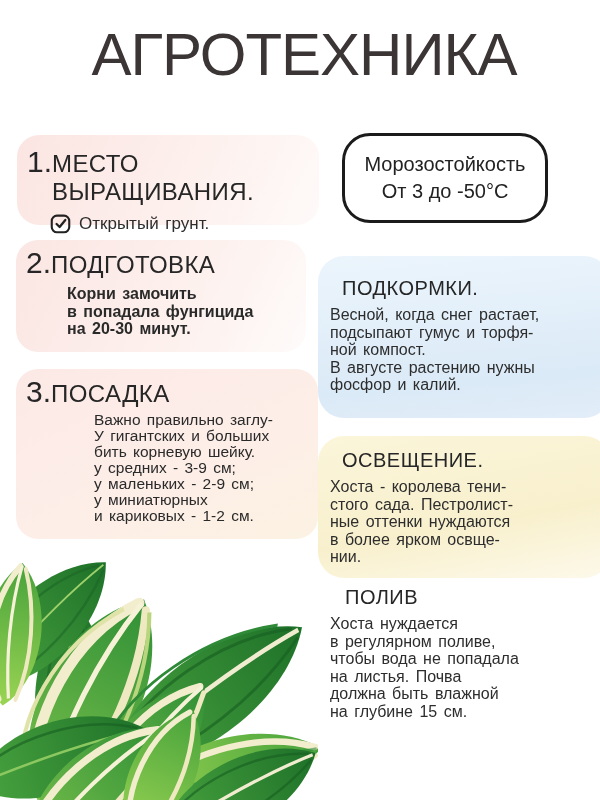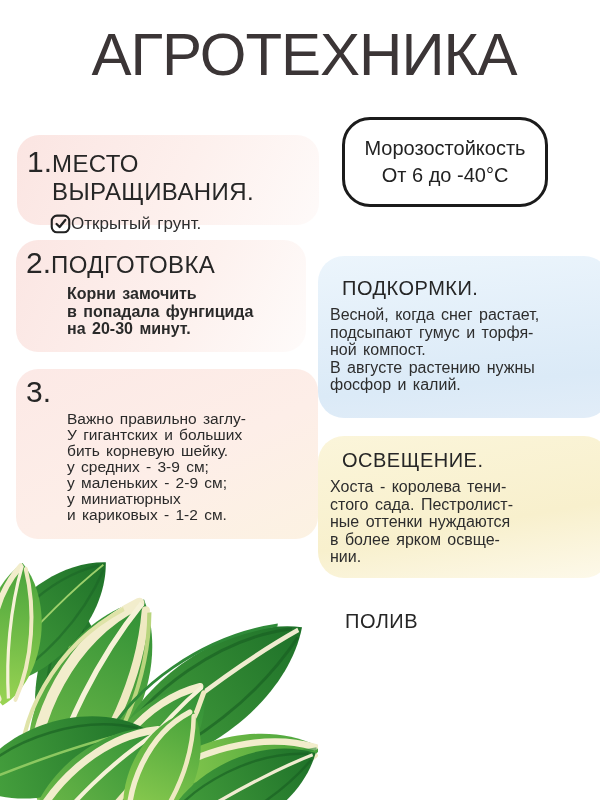--- a/index.html
+++ b/index.html
@@ -15,37 +15,37 @@
   .box1{left:17px;top:135px;width:302px;height:90px;
     background:linear-gradient(115deg,#fbe5e2 0%,#fdf0ed 55%,#fefaf9 100%);}
   .box2{left:16px;top:240px;width:290px;height:112px;
     background:linear-gradient(115deg,#fbe6e3 0%,#fdf1ee 60%,#fefbfa 100%);}
   .box3{left:16px;top:369px;width:302px;height:170px;
     background:linear-gradient(155deg,#fce9e6 0%,#fdeee8 55%,#fcf2e2 100%);}
   .boxFeed{left:318px;top:256px;width:292px;height:162px;border-radius:26px;
     background:linear-gradient(175deg,#ecf5fc 0%,#dbeaf7 75%,#e2edf8 100%);}
   .boxLight{left:318px;top:436px;width:292px;height:142px;border-radius:26px;
     background:linear-gradient(170deg,#fbf5da 0%,#f8f0cd 60%,#fdf9ea 100%);}
-  .boxWater{left:330px;top:578px;width:264px;background:transparent;margin-top:24px;}
+  .boxWater{left:330px;top:578px;width:264px;background:transparent;}
 
   .head-row{display:flex;align-items:baseline;padding:12px 0 0 10px;}
   .box2 .head-row,.box3 .head-row{padding-top:8px;}
   .num{font-size:30px;line-height:1;font-weight:500;color:#262626;}
   .head{font-size:24px;font-weight:500;letter-spacing:.4px;color:#262626;}
 
-  .check-row{display:flex;align-items:center;gap:0;margin:7px 0 0 33px;}
+  .check-row{display:flex;align-items:center;gap:8px;margin:7px 0 0 33px;}
   .checkbox{width:21px;height:21px;display:inline-block;}
   .check-label{font-size:17px;font-weight:500;word-spacing:2px;}
 
   .body{font-size:16px;line-height:17.5px;font-weight:500;word-spacing:2px;color:#2a2a2a;}
   .box2 .body{margin:6px 0 0 51px;font-weight:bold;}
-  .box3 .body{margin:4px 0 0 51px;font-size:15.5px;line-height:16px;}
+  .box3 .body{margin:4px 0 0 78px;font-size:15.5px;line-height:16px;}
 
   .frost{
-    position:absolute;left:342px;top:117px;width:200px;height:84px;
+    position:absolute;left:342px;top:133px;width:200px;height:84px;
     background:#ffffff;border:3px solid #1b1b1b;border-radius:28px;
     display:flex;flex-direction:column;justify-content:center;align-items:center;
     font-size:20px;font-weight:500;line-height:27px;color:#222;
   }
   .rhead{font-size:20px;font-weight:500;letter-spacing:.5px;color:#262626;padding:21px 0 6px 24px;}
   .boxLight .rhead{padding-top:13px;}
   .boxWater .rhead{padding:8px 0 6px 15px;}
   .rbody{font-size:16px;line-height:17.5px;font-weight:500;word-spacing:2px;padding-left:12px;}
   .boxWater .rbody{padding-left:0;}
 
@@ -70,38 +70,39 @@
           <rect x="2" y="3" width="20" height="19" rx="6" fill="none" stroke="#222222" stroke-width="2.4"></rect>
           <path d="M7.5 12.5 L11 16 L17.5 8" fill="none" stroke="#222222" stroke-width="2.6" stroke-linecap="round" stroke-linejoin="round"></path>
         </svg>
       </span>
       <span class="check-label">Открытый грунт.</span>
     </div>
   </section>
 
   <div class="frost">
     <div class="line">Морозостойкость</div>
-    <div class="line">От 6 до -40°С</div>
+    <div class="line">От 3 до -50°С</div>
   </div>
 
   <section class="box box2">
     <div class="head-row">
       <span class="num">2.</span>
       <span class="head">ПОДГОТОВКА</span>
     </div>
     <div class="body">
       <div class="line">Корни замочить</div>
       <div class="line">в попадала фунгицида</div>
       <div class="line">на 20-30 минут.</div>
     </div>
   </section>
 
   <section class="box box3">
     <div class="head-row">
       <span class="num">3.</span>
+      <span class="head">ПОСАДКА</span>
     </div>
     <div class="body">
       <div class="line">Важно правильно заглу-</div>
       <div class="line">У гигантских и больших</div>
       <div class="line">бить корневую шейку.</div>
       <div class="line">у средних - 3-9 см;</div>
       <div class="line">у маленьких - 2-9 см;</div>
       <div class="line">у миниатюрных</div>
       <div class="line">и кариковых - 1-2 см.</div>
     </div>
@@ -124,20 +125,28 @@
       <div class="line">Хоста - королева тени-</div>
       <div class="line">стого сада. Пестролист-</div>
       <div class="line">ные оттенки нуждаются</div>
       <div class="line">в более ярком освще-</div>
       <div class="line">нии.</div>
     </div>
   </section>
 
   <section class="box boxWater">
     <div class="rhead">ПОЛИВ</div>
+    <div class="rbody">
+      <div class="line">Хоста нуждается</div>
+      <div class="line">в регулярном поливе,</div>
+      <div class="line">чтобы вода не попадала</div>
+      <div class="line">на листья. Почва</div>
+      <div class="line">должна быть влажной</div>
+      <div class="line">на глубине 15 см.</div>
+    </div>
   </section>
 
   <div class="plant">
     <svg viewBox="0 0 320 250" width="322" height="249">
       <defs>
         <linearGradient id="g1" x1="0" y1="0" x2="1" y2="0">
           <stop offset="0" stop-color="#7cc24c"></stop>
             <stop offset="1" stop-color="#2f8f36"></stop>
         </linearGradient>
         <linearGradient id="g2" x1="0" y1="0" x2="1" y2="0">

